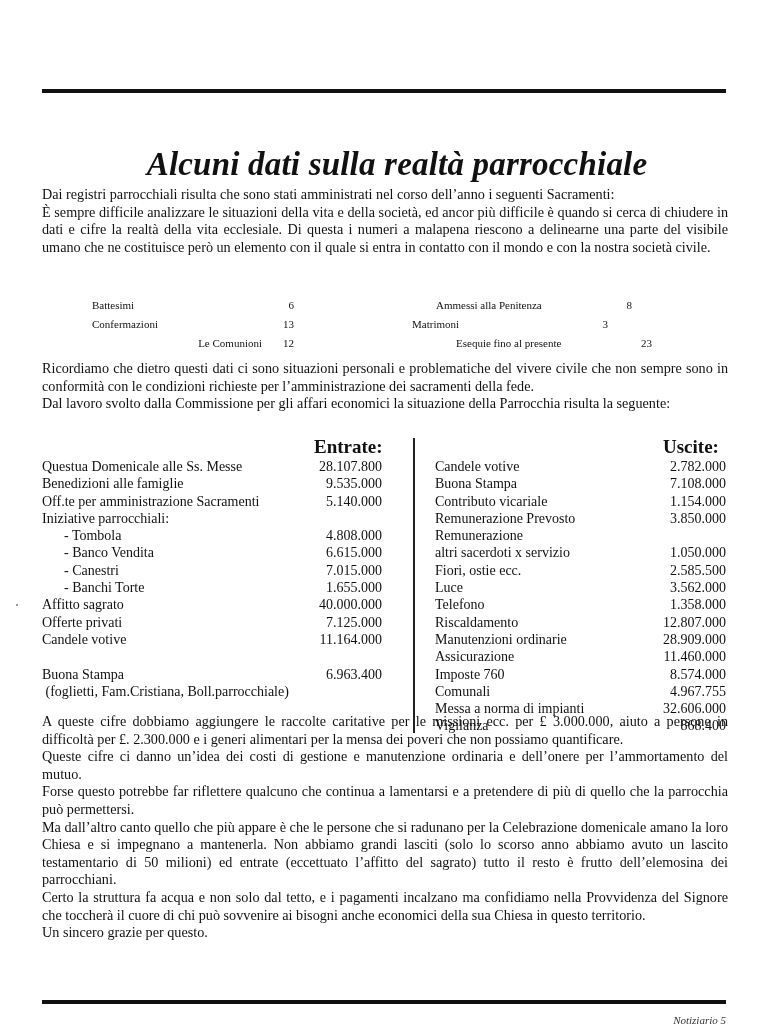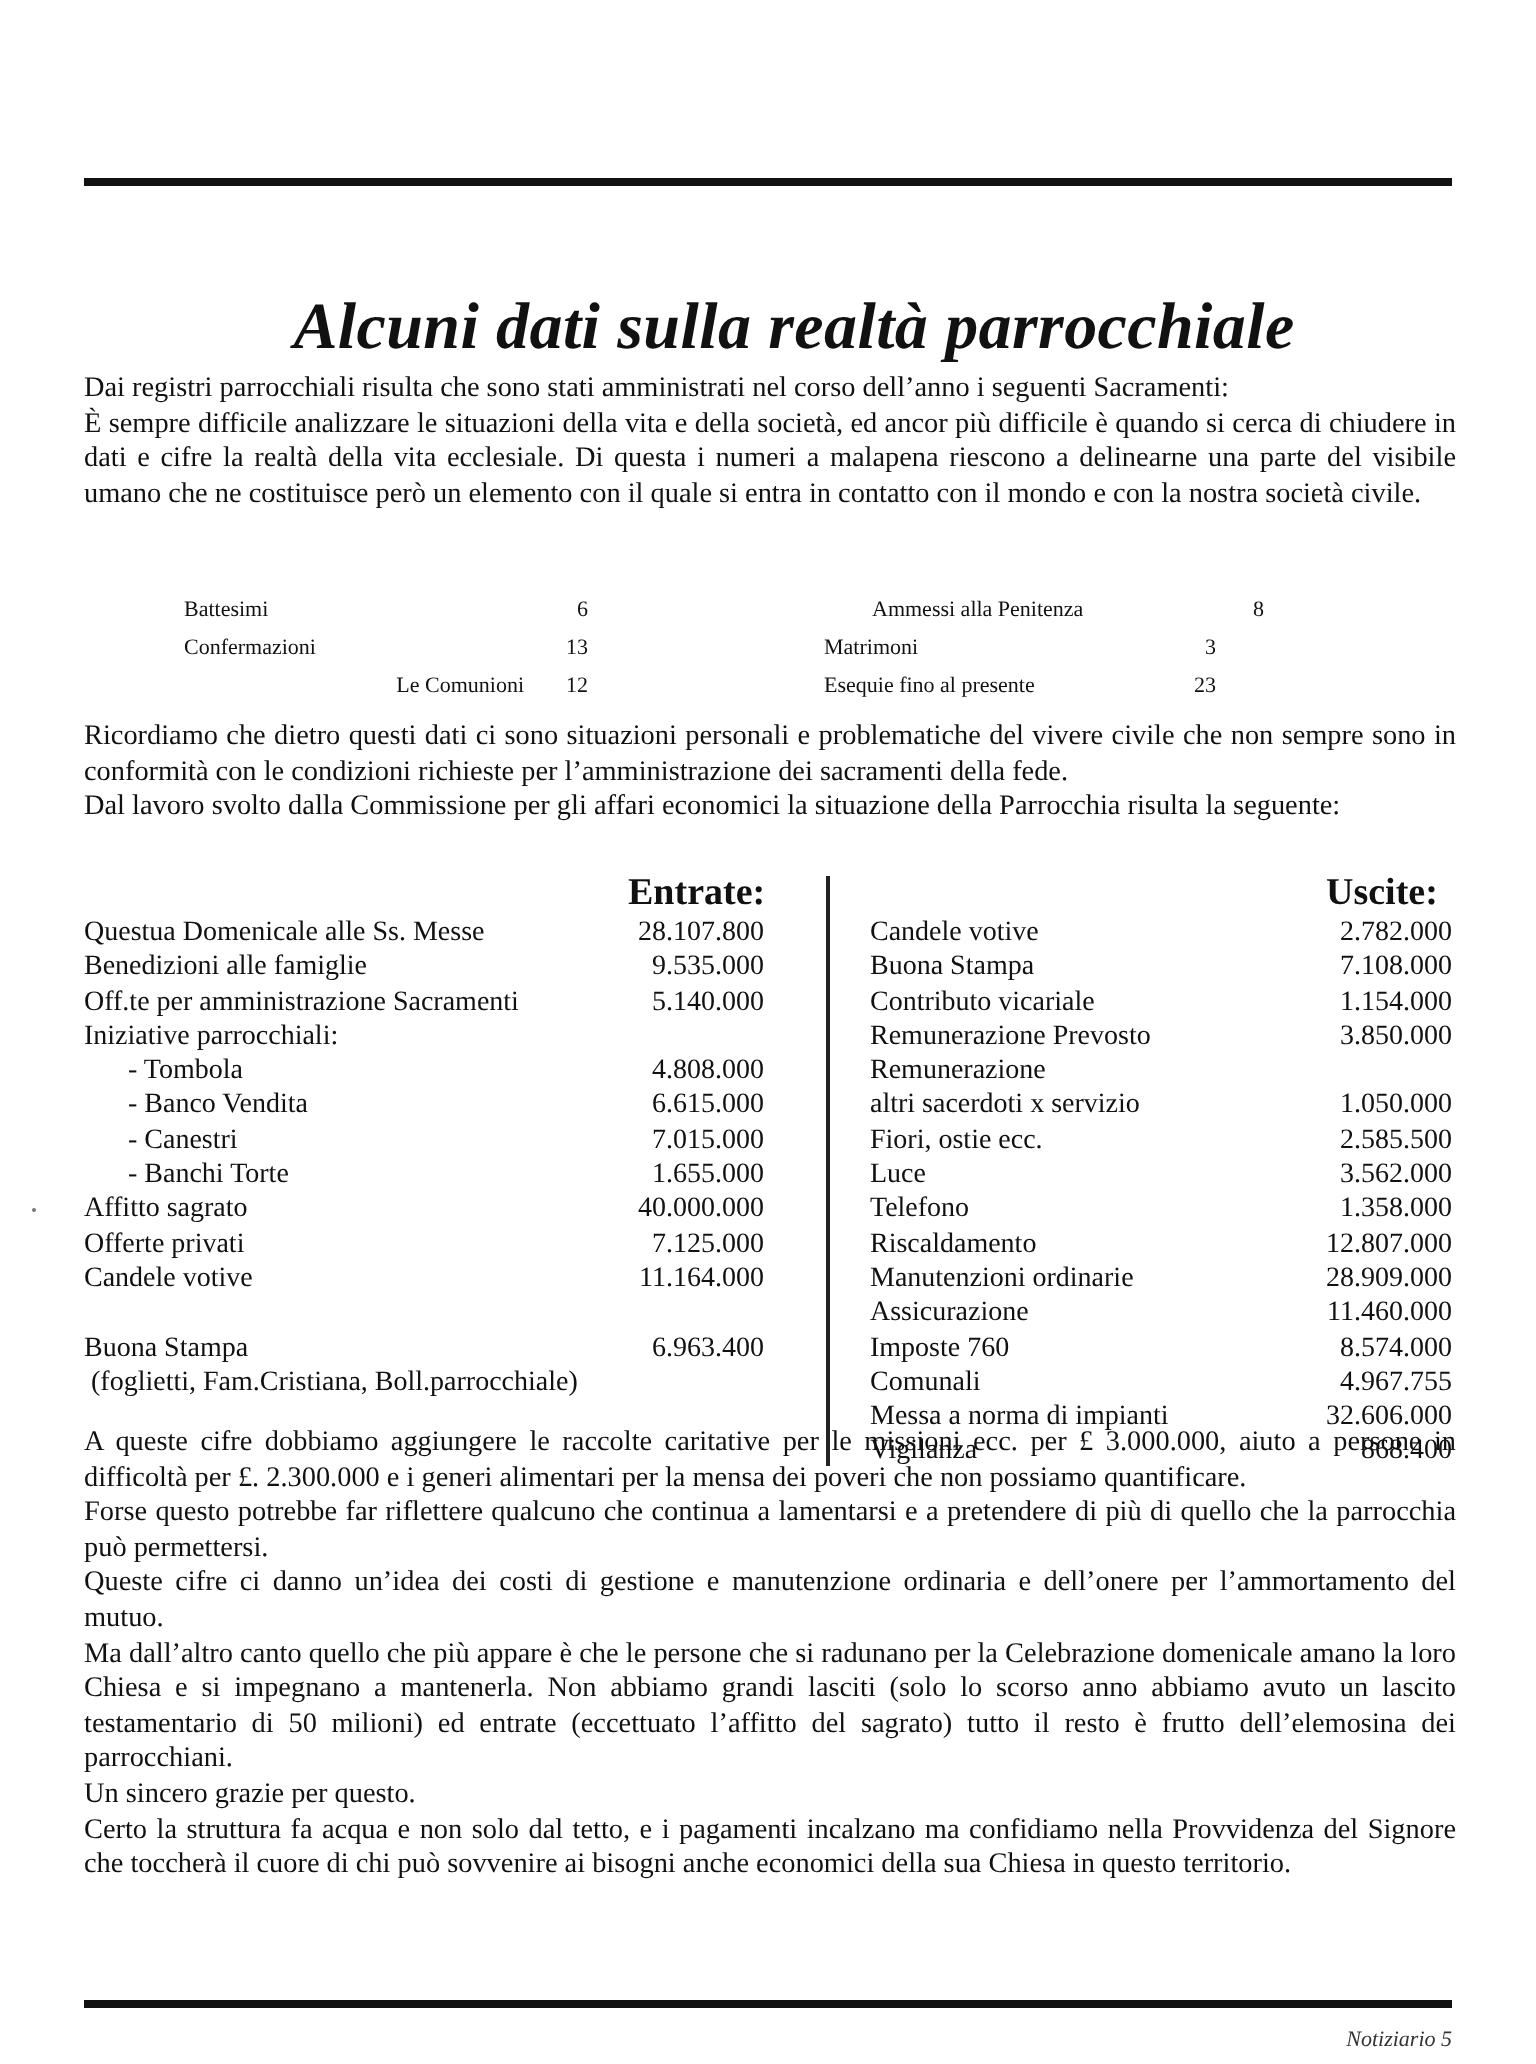--- a/index.html
+++ b/index.html
@@ -56,21 +56,21 @@
 <div class="sac" style="left:412px;">
   <div class="row">
     <span class="name" style="width:170px;margin-left:24px;">Ammessi alla Penitenza</span>
     <span class="val" style="width:26px;">8</span>
   </div>
   <div class="row">
     <span class="name" style="width:170px;">Matrimoni</span>
     <span class="val" style="width:26px;">3</span>
   </div>
   <div class="row">
-    <span class="name" style="width:170px;">Esequie fino al presente</span>
+    <span class="name" style="width:170px;margin-left:44px;">Esequie fino al presente</span>
     <span class="val" style="width:26px;">23</span>
   </div>
 </div>
 
 <div class="para" style="top:360px;">
   <p>Ricordiamo che dietro questi dati ci sono situazioni personali e problematiche del vivere civile che non sempre sono in conformità con le condizioni richieste per l’amministrazione dei sacramenti della fede.</p>
   <p style="text-align:left;">Dal lavoro svolto dalla Commissione per gli affari economici la situazione della Parrocchia risulta la seguente:</p>
 </div>
 
 <div class="fin-head" style="left:314px;">Entrate:</div>
@@ -200,21 +200,21 @@
       <span class="amt">32.606.000</span>
     </div>
   <div class="row">
       <span class="lbl">Vigilanza</span>
       <span class="amt">868.400</span>
     </div>
 </div>
 
 <div class="para" style="top:713px;">
   <p>A queste cifre dobbiamo aggiungere le raccolte caritative  per le missioni ecc. per £ 3.000.000, aiuto a persone in difficoltà per £. 2.300.000 e i generi alimentari per la mensa dei poveri che non possiamo quantificare.</p>
+  <p>Queste cifre ci danno un’idea dei costi di gestione e manutenzione ordinaria e dell’onere per l’ammortamento del mutuo.</p>
   <p>Forse questo potrebbe far riflettere qualcuno che continua a lamentarsi e a pretendere di più di quello che la parrocchia può permettersi.</p>
-  <p>Queste cifre ci danno un’idea dei costi di gestione e manutenzione ordinaria e dell’onere per l’ammortamento del mutuo.</p>
   <p>Ma dall’altro canto quello che più appare è che le persone che si radunano per la Celebrazione domenicale amano la loro Chiesa e si impegnano a mantenerla. Non abbiamo grandi lasciti (solo lo scorso anno abbiamo avuto un lascito testamentario di 50 milioni) ed entrate (eccettuato l’affitto del sagrato) tutto il resto è frutto dell’elemosina dei parrocchiani.</p>
+  <p>Certo la struttura fa acqua e non solo dal tetto, e i pagamenti incalzano ma confidiamo nella Provvidenza del Signore che toccherà il cuore di chi può sovvenire ai bisogni anche economici della sua Chiesa in questo territorio.</p>
   <p>Un sincero grazie per questo.</p>
-  <p>Certo la struttura fa acqua e non solo dal tetto, e i pagamenti incalzano ma confidiamo nella Provvidenza del Signore che toccherà il cuore di chi può sovvenire ai bisogni anche economici della sua Chiesa in questo territorio.</p>
 </div>
 
 <div class="rule-bottom"></div>
 <div class="footer">Notiziario 5</div>
 
 </body></html>

